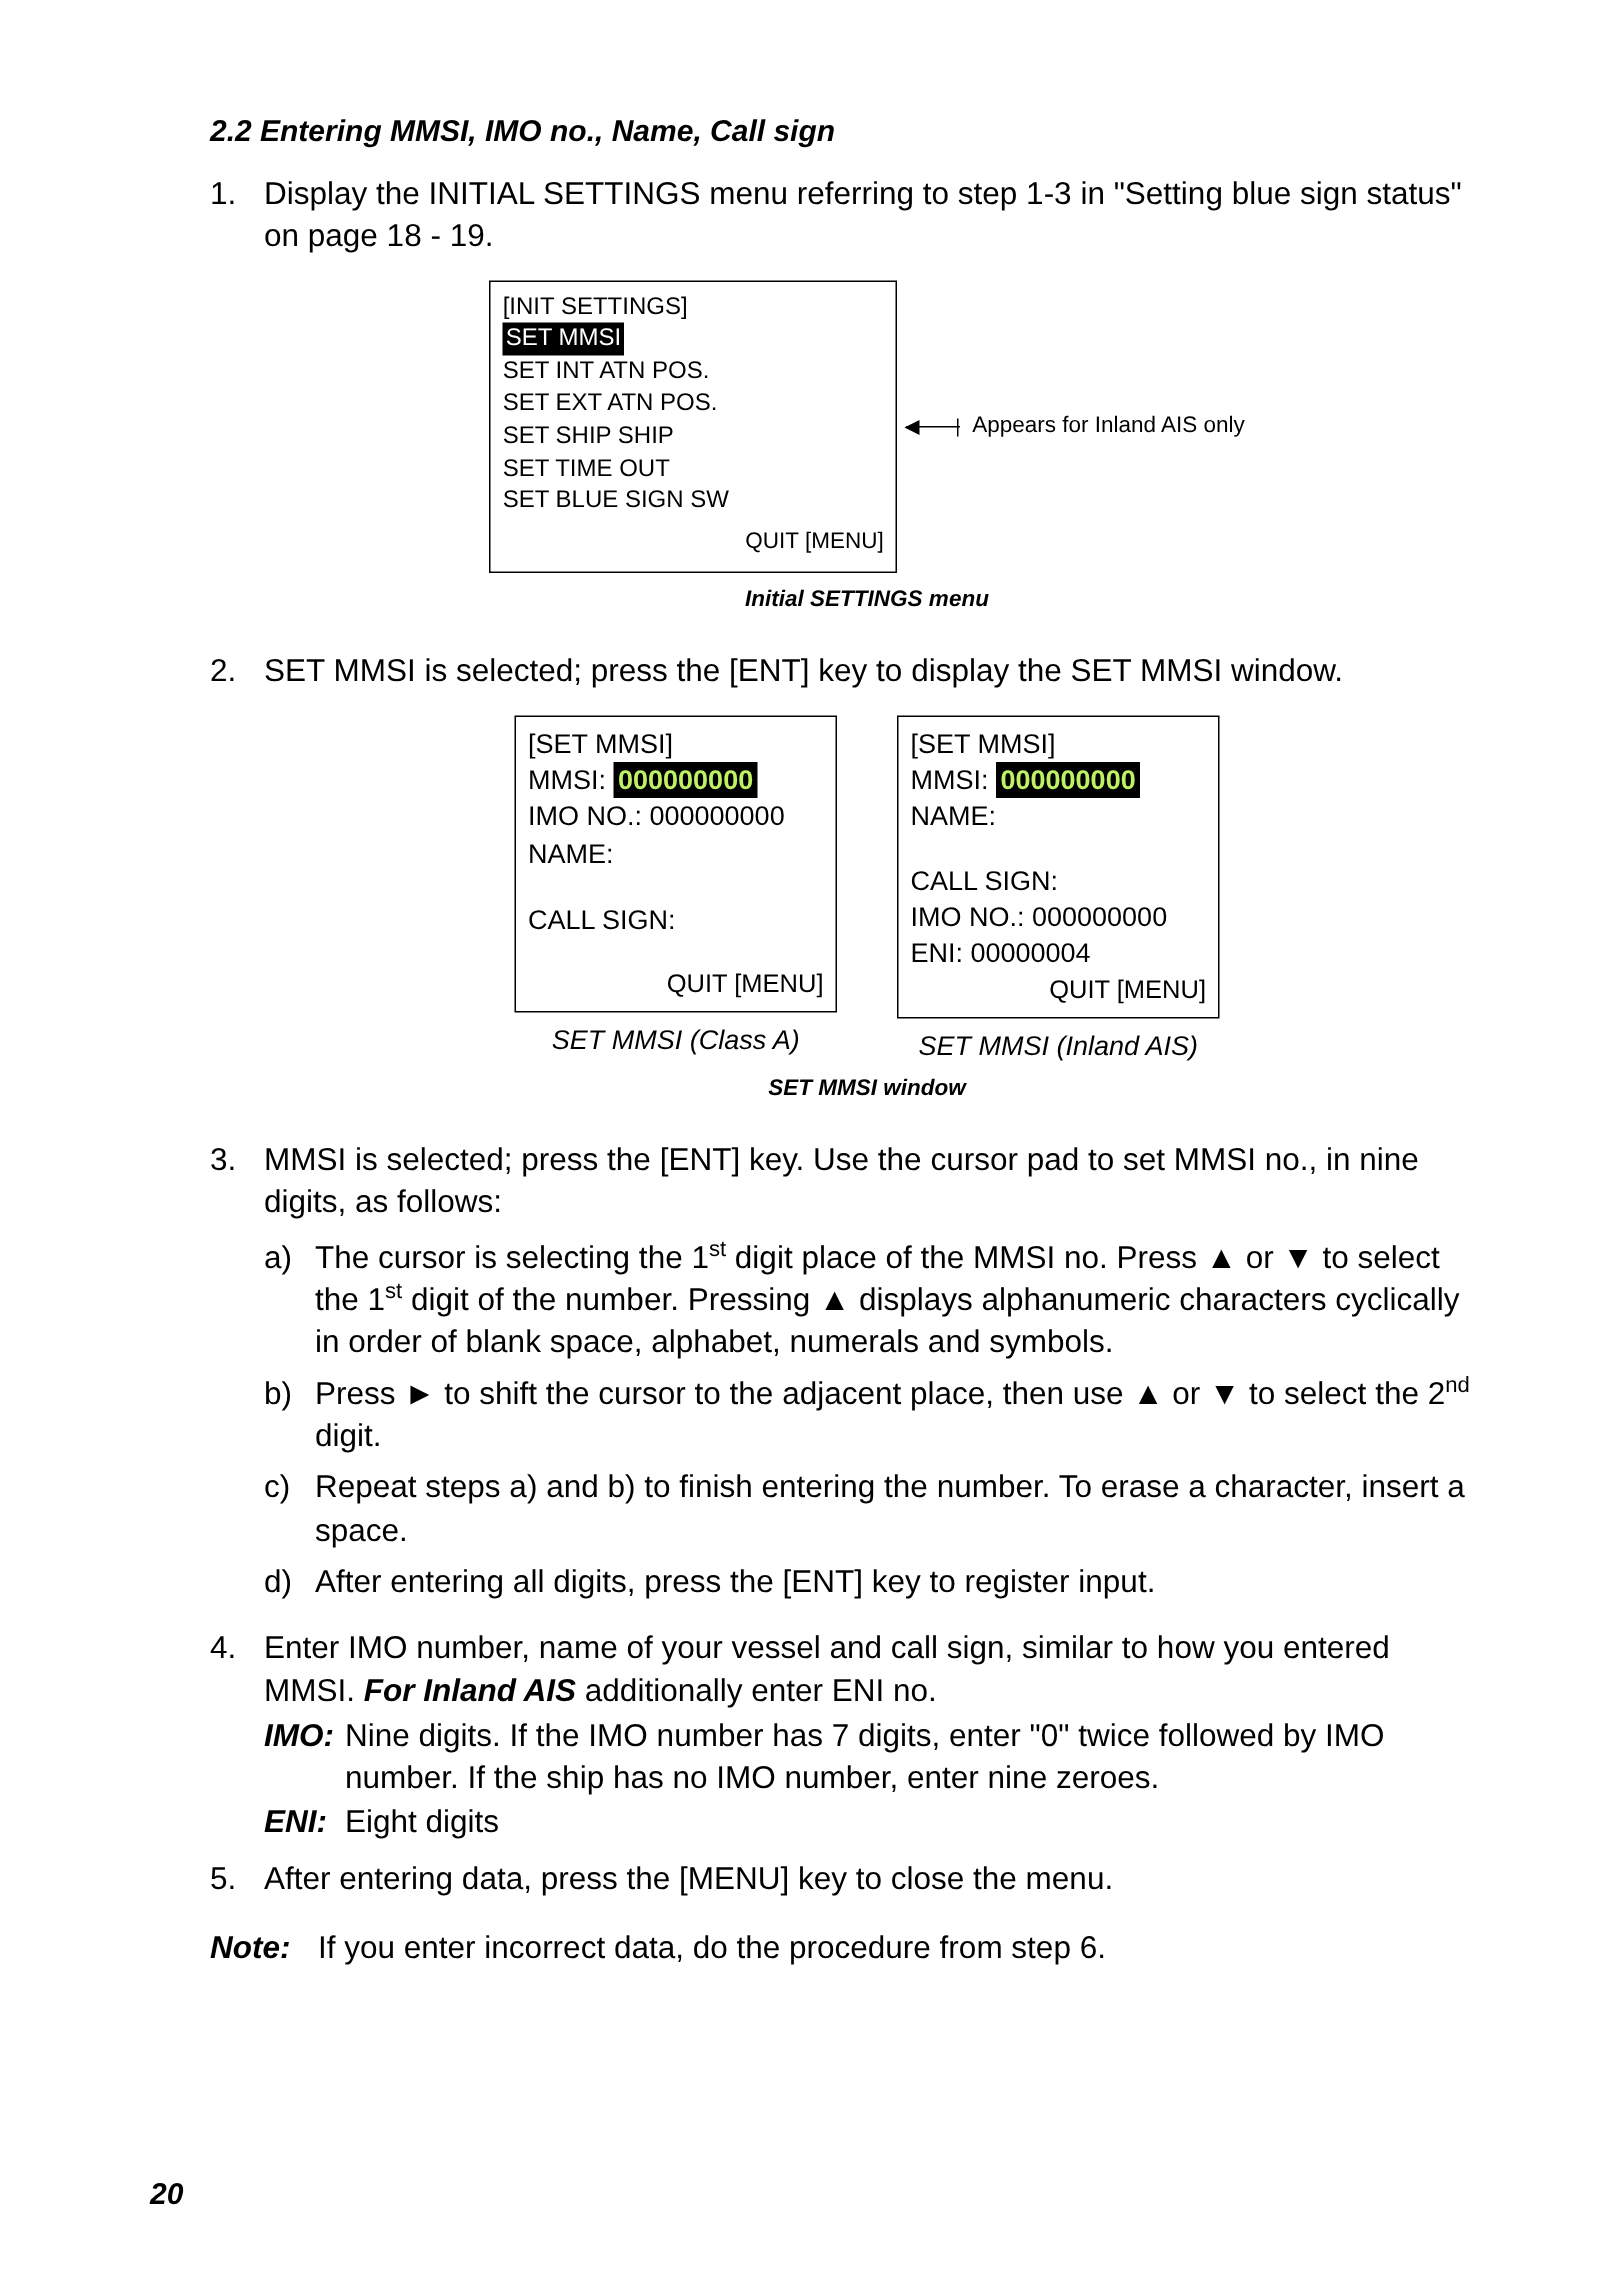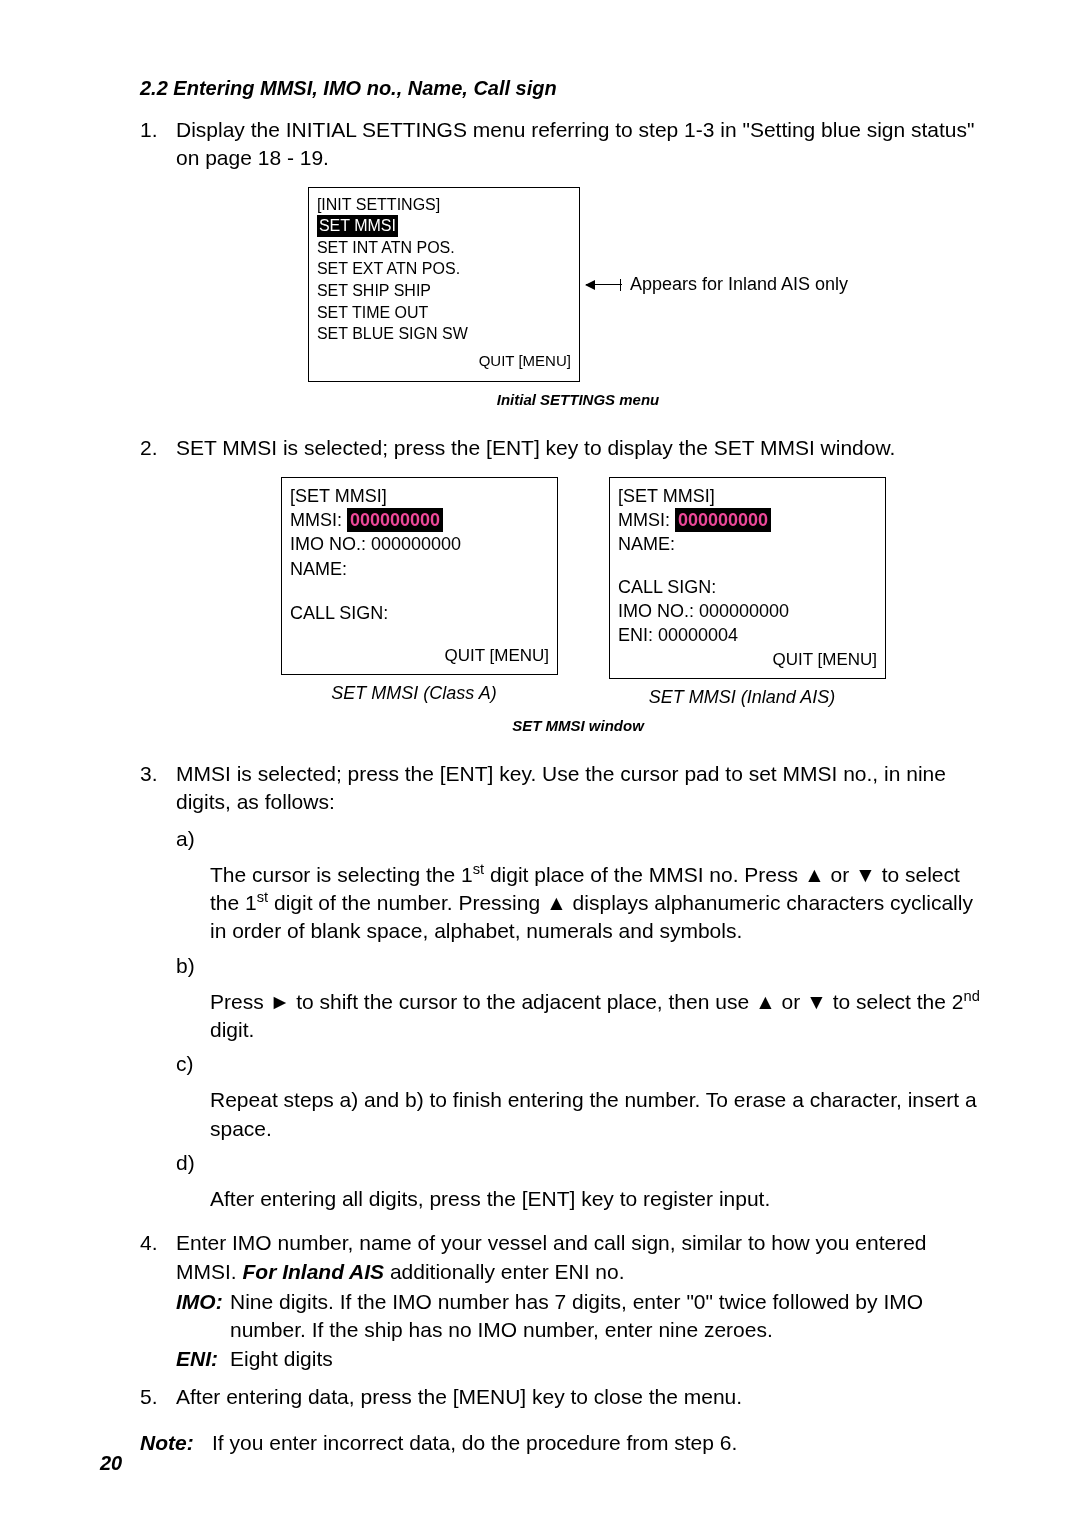--- a/index.html
+++ b/index.html
@@ -38,39 +38,38 @@
   .arrow-row { display: flex; align-items: center; margin-left: 6px; }
   .arrow-line { width: 36px; height: 0; border-top: 1.5px solid #000; position: relative; }
   .arrow-line::before {
     content: "";
     position: absolute; left: -1px; top: -5px;
     border-top: 5px solid transparent;
     border-bottom: 5px solid transparent;
     border-right: 10px solid #000;
   }
   .arrow-cross { position: absolute; left: 34px; top: -6px; width: 0; height: 12px; border-left: 1.5px solid #000; }
-  .arrow-text { font-size: 18px; margin-left: 8px; }
+  .arrow-text { font-size: 15px; margin-left: 8px; }
   .fig-caption { text-align: center; font-style: italic; font-weight: 700; font-size: 15px; margin: 6px 0 14px 0; }
   .mmsi-figure { margin: 14px 0 6px 0; display: flex; justify-content: center; gap: 40px; }
   .mmsi-box {
-    width: 277px;
+    width: 215px;
     border: 1.5px solid #000;
     padding: 6px 8px 6px 8px;
     font-size: 18px;
     line-height: 1.35;
-    margin-left: 11px;
-  }
-  .mmsi-val { background: #000; color: #ec4899; font-weight: 700; padding: 0 3px; display: inline-block; }
+  }
+  .mmsi-val { background: #000; color: #bef264; font-weight: 700; padding: 0 3px; display: inline-block; }
   .mmsi-quit { text-align: right; margin-top: 20px; font-size: 17px; }
   .mmsi-sub { text-align: center; font-style: italic; font-size: 18px; margin-top: 6px; }
   .mmsi-col { display: flex; flex-direction: column; align-items: center; }
   ol.sub { list-style: none; padding: 0; margin: 8px 0 0 0; }
   ol.sub > li { display: flex; margin-bottom: 6px; }
   ol.sub > li > .let { width: 34px; flex: 0 0 34px; }
-  ol.sub > li > .sbody { flex: 1 1 auto; margin-top: 36px; }
+  ol.sub > li > .sbody { flex: 1 1 auto; }
   sup { font-size: 0.7em; vertical-align: super; line-height: 0; }
   .def-row { display: flex; }
   .def-label { font-style: italic; font-weight: 700; flex: 0 0 54px; }
   .note-row { display: flex; margin-top: 18px; }
   .note-label { font-style: italic; font-weight: 700; flex: 0 0 72px; }
   .page-num {
     position: absolute;
     left: 100px;
     bottom: 50px;
     font-style: italic;

